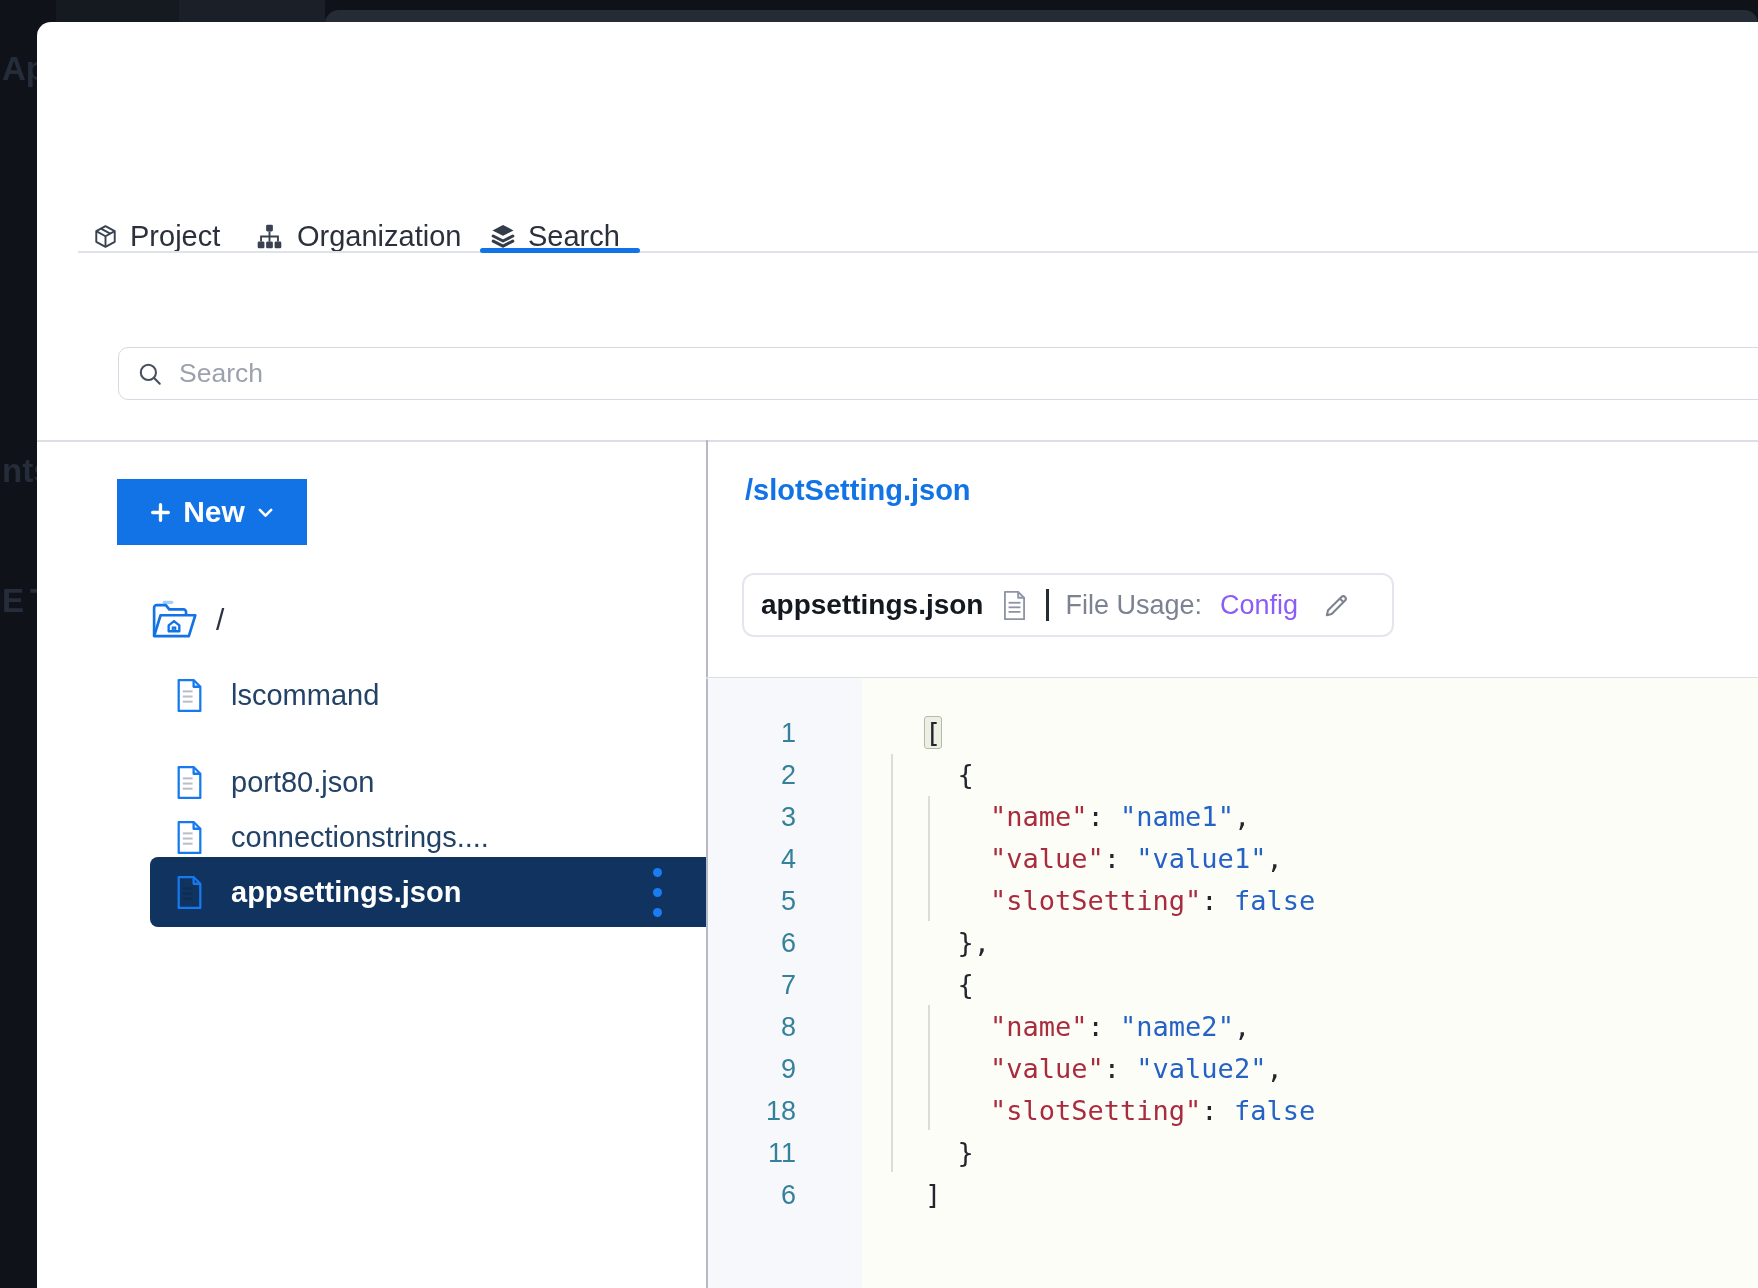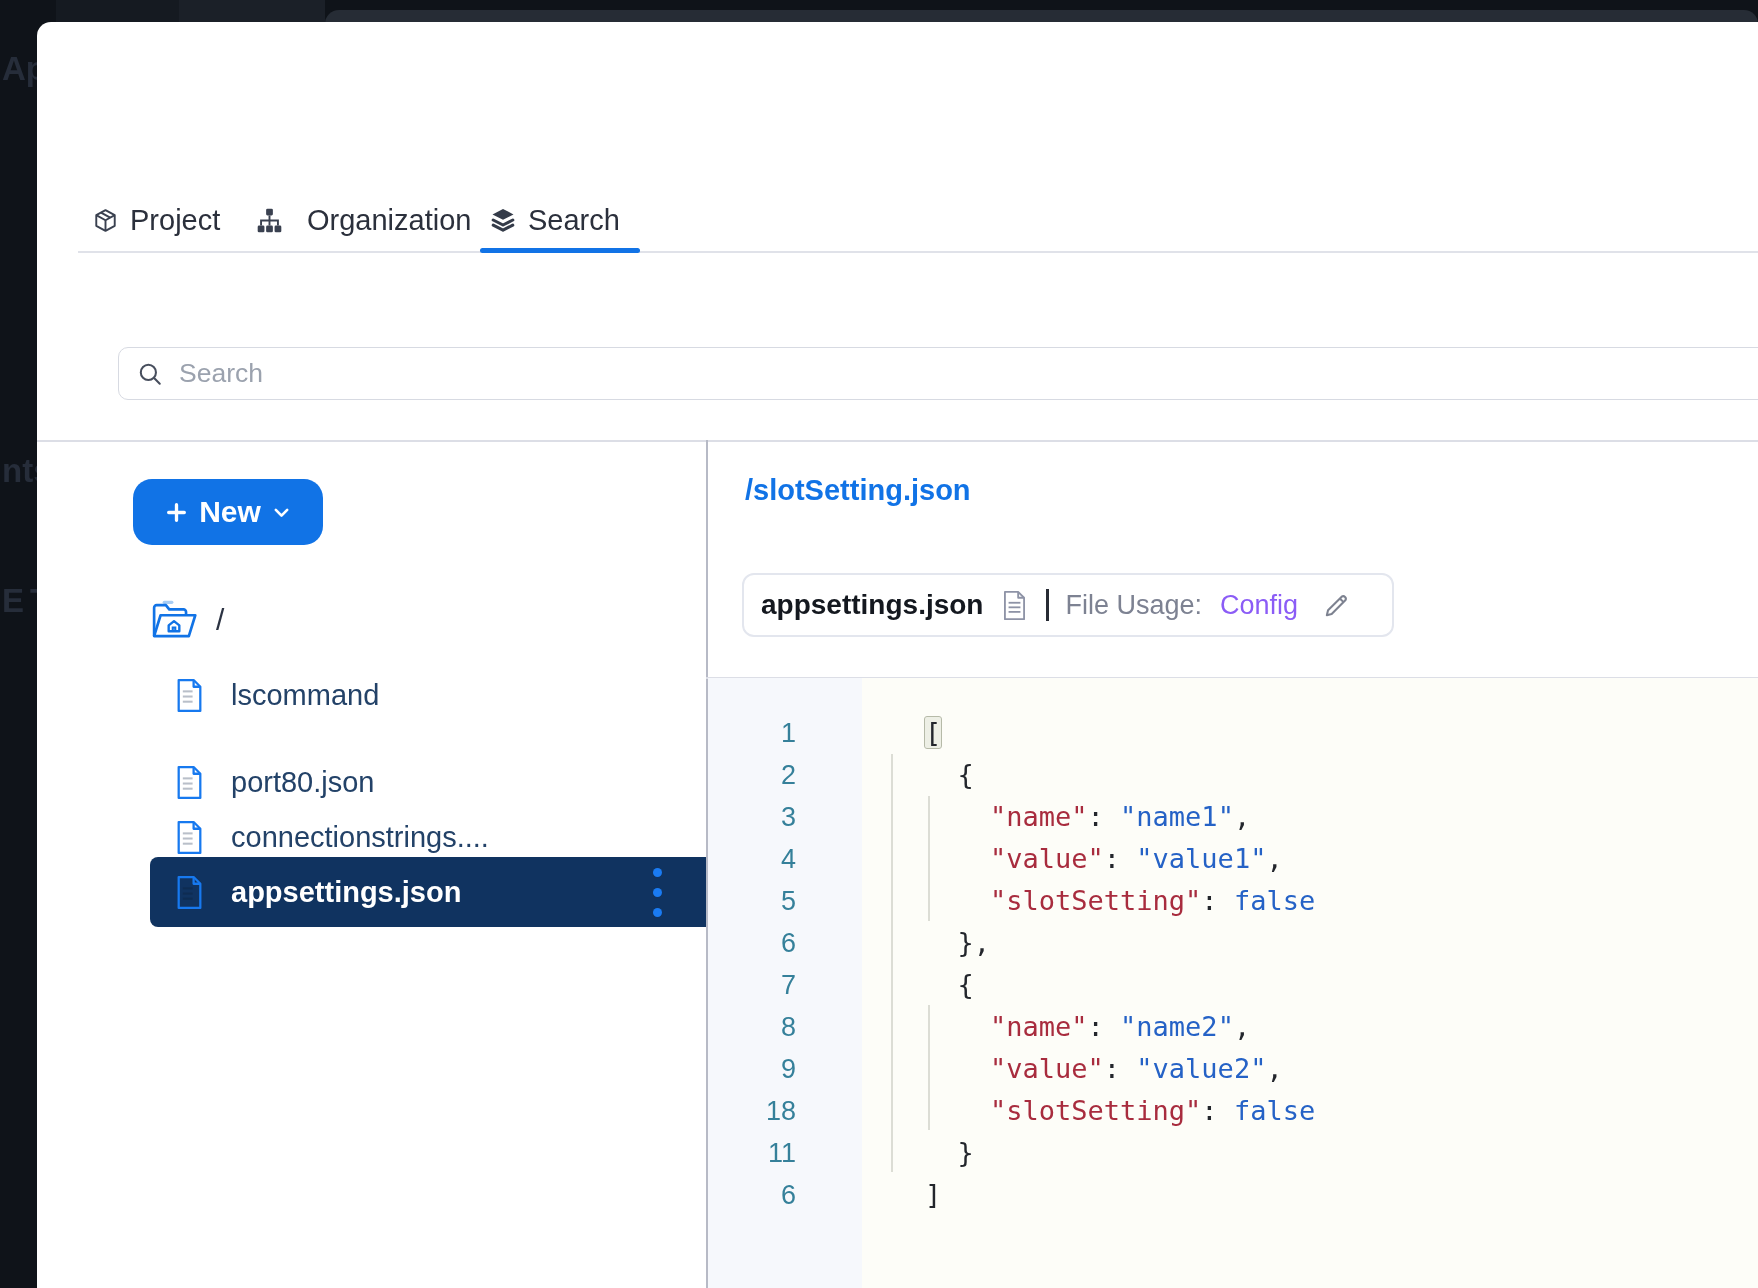--- a/index.html
+++ b/index.html
@@ -13,41 +13,41 @@
   .rail span{position:absolute;left:2px;font-size:33px;font-weight:600;color:#262d3a;white-space:nowrap;}
   .rail span:nth-child(1){top:28px;}
   .rail span:nth-child(2){top:430px;}
   .rail span:nth-child(3){top:560px;letter-spacing:6px;}
 
   
   .modal{position:absolute;left:37px;top:22px;right:-20px;bottom:-20px;background:#ffffff;border-radius:14px 0 0 0;}
 
   .title{position:absolute;left:41px;top:54px;font-size:38px;font-weight:800;color:#333947;letter-spacing:-0.3px;}
 
-  .tab{position:absolute;top:178px;height:40px;display:flex;align-items:center;cursor:pointer;justify-content:center;}
+  .tab{position:absolute;top:194px;height:40px;display:flex;align-items:center;cursor:pointer;justify-content:center;}
   .tab .tab-label{font-size:29px;font-weight:500;color:#2b303c;}
   .tab svg{display:block;}
   .tab-project{left:55px;gap:11px;}
-  .tab-organization{left:219px;gap:24px;}
+  .tab-organization{left:219px;gap:14px;}
   .tab-account{left:452px;gap:11px;}
   .tabs-border{position:absolute;left:41px;right:0;top:229px;height:1.5px;background:#e0e2e9;}
   .tab-underline{position:absolute;left:443px;width:160px;top:226px;height:5px;border-radius:4px;background:#1173e6;}
 
   .search-box{position:absolute;left:81px;right:-6px;top:325px;height:53px;border:1.8px solid #d7dae2;
               border-radius:10px;display:flex;align-items:center;box-sizing:border-box;background:#fff;}
   .search-box svg{margin-left:18px;flex:none;}
   .search-box input{flex:1;border:0;outline:0;margin-left:14px;font-size:26.5px;color:#3c424e;
                     font-family:"Liberation Sans",sans-serif;background:transparent;}
   .search-box input::placeholder{color:#9ba2ae;}
 
   .panes-border{position:absolute;left:0;right:0;top:418px;height:1.5px;background:#dcdee6;}
   .v-divider{position:absolute;left:669px;top:418px;width:2px;bottom:0;background:#b7bac6;}
 
   
-  .new-btn{position:absolute;left:96px;top:457px;width:190px;height:66px;border-radius:19px;background:#1173e6;
+  .new-btn{position:absolute;left:80px;top:457px;width:190px;height:66px;border-radius:0;background:#1173e6;
            display:flex;align-items:center;justify-content:center;gap:10px;cursor:pointer;border:0;}
   .new-btn .new-label{color:#fff;font-size:30px;font-weight:700;}
   .folder-row{position:absolute;left:113px;top:576px;height:44px;display:flex;align-items:center;gap:18px;cursor:pointer;}
   .folder-row .root-label{font-size:30px;font-weight:500;color:#2b3242;}
   .tree{position:absolute;left:113px;top:0;width:556px;}
   .file-row{position:absolute;left:0;width:556px;height:44px;display:flex;align-items:center;
             padding-left:25px;box-sizing:border-box;cursor:pointer;}
   .file-row:nth-child(1){top:651px;}
   .file-row:nth-child(2){top:738px;}
   .file-row:nth-child(3){top:793px;}

